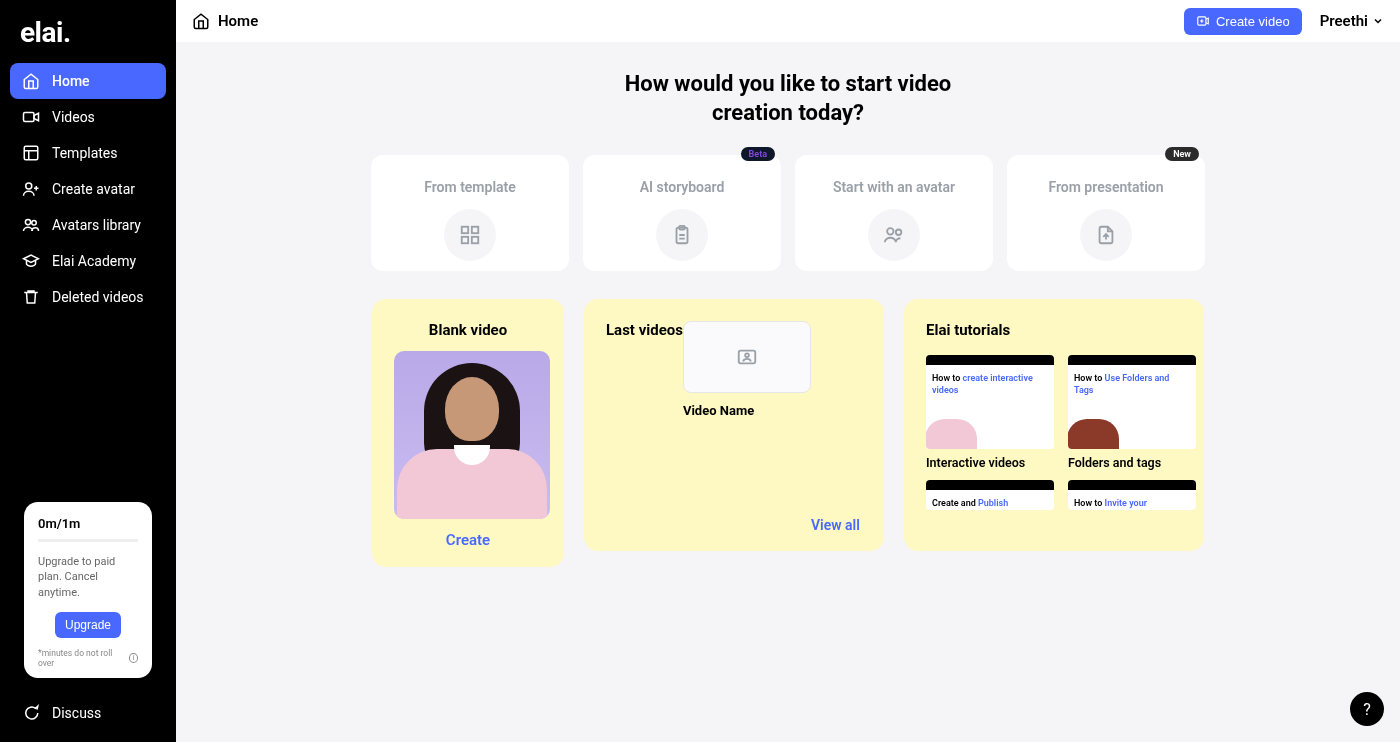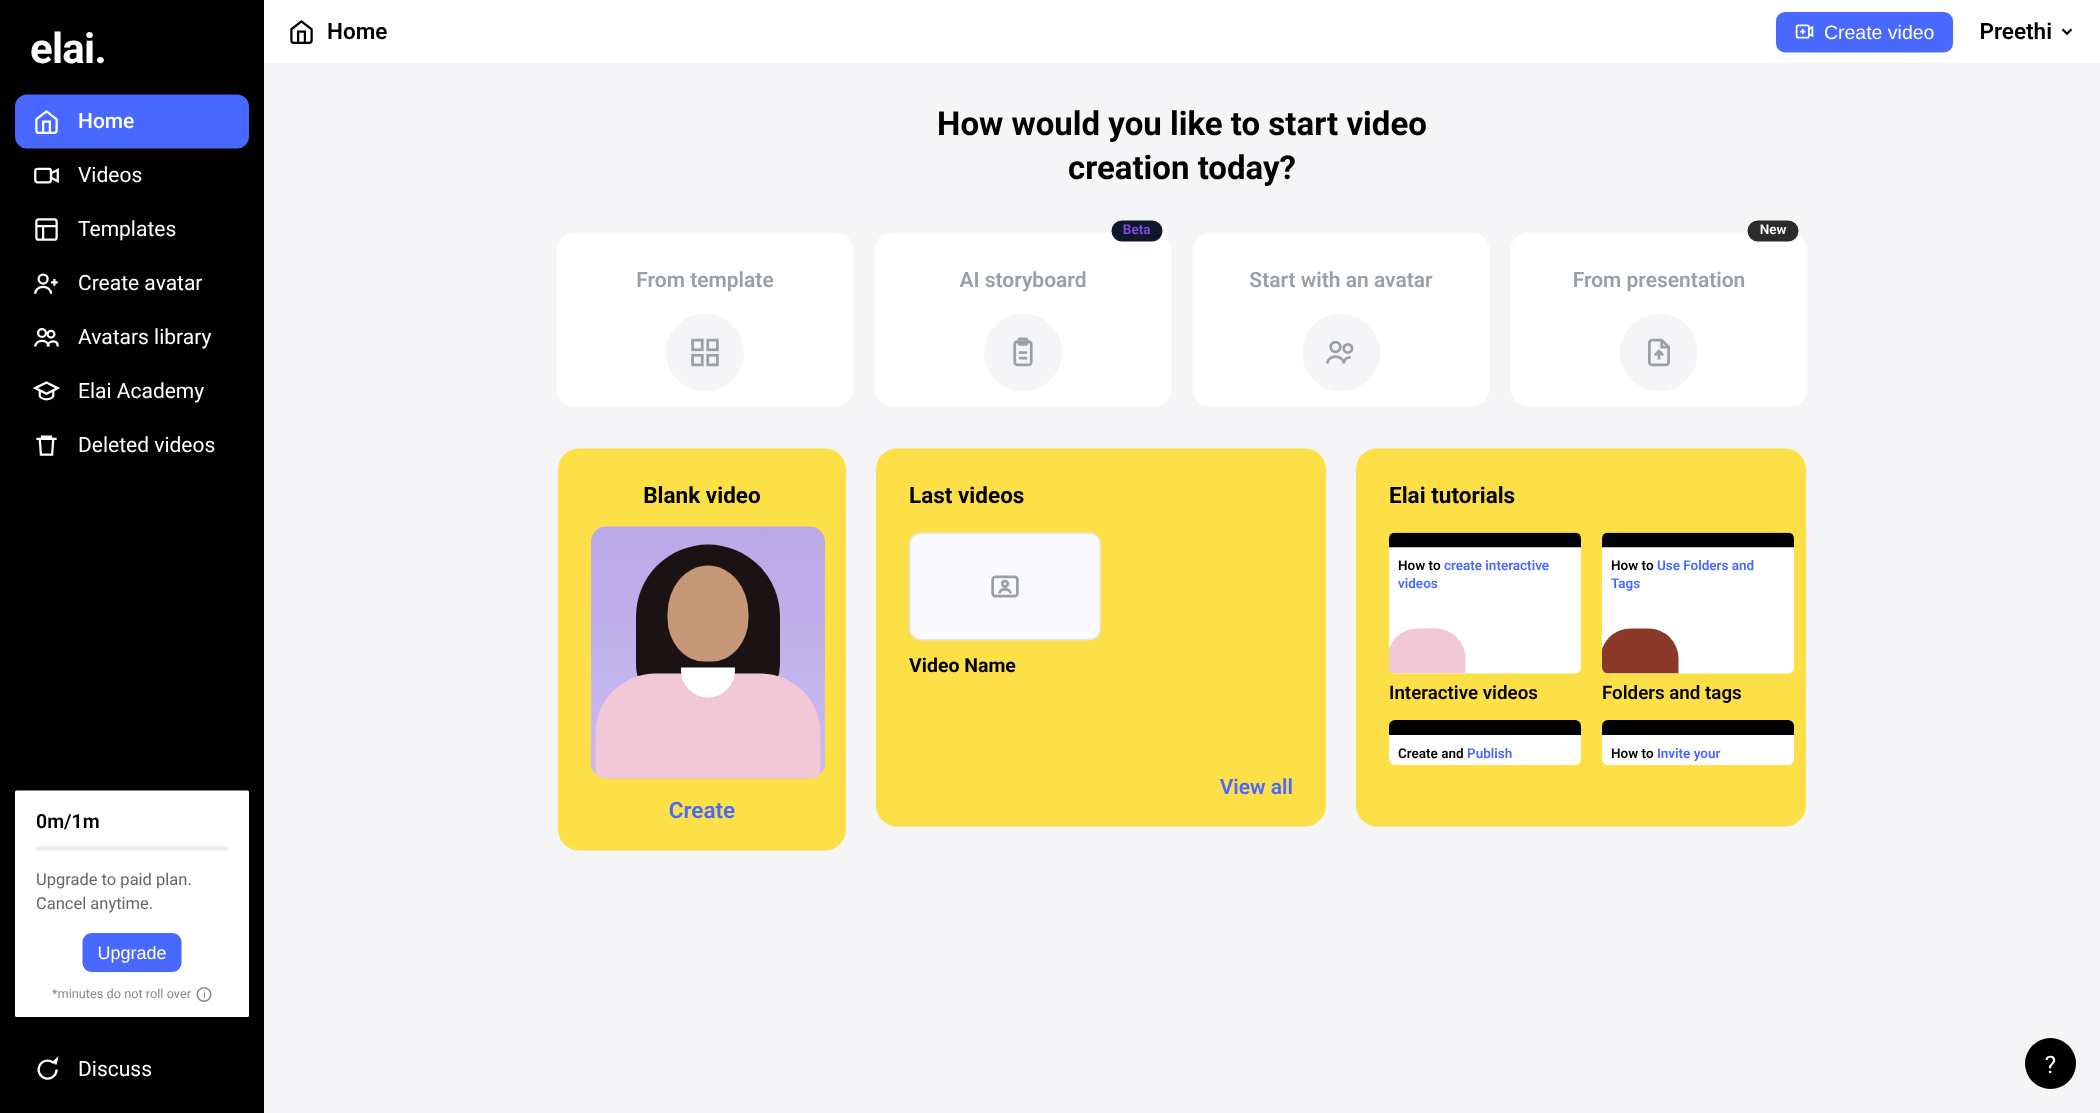--- a/index.html
+++ b/index.html
@@ -37,23 +37,23 @@
   cursor: pointer;
   font-size: 14px;
   font-weight: 400;
   color: #fff;
 }
 .nav-item.active { background: #4868ff; font-weight: 500; }
 .nav-item svg { width: 18px; height: 18px; flex-shrink: 0; }
 .upgrade-card {
   background: #fff;
   color: #000;
-  border-radius: 1px;
+  border-radius: 14px;
   padding: 14px 14px 10px;
-  margin: 0 0 18px;
+  margin: 0 14px 18px;
 }
 .upgrade-minutes { font-size: 13px; font-weight: 600; margin-bottom: 8px; }
 .upgrade-bar { height: 3px; background: #eee; border-radius: 2px; margin-bottom: 12px; }
 .upgrade-text { font-size: 11px; color: #666; margin-bottom: 12px; line-height: 1.4; }
 .upgrade-btn {
   display: block;
   width: 66px;
   margin: 0 auto 10px;
   padding: 6px 0;
   background: #4868ff;
@@ -154,21 +154,21 @@
 .badge.beta { background: #0f172a; color: #8548e8; }
 .badge.new { background: #2b2b2b; color: #fff; }
 
 .panels {
   display: flex;
   gap: 20px;
   justify-content: center;
   padding: 0 20px;
 }
 .panel {
-  background: #fde047;
+  background: #fef9c3;
   border-radius: 14px;
   padding: 22px 22px 18px;
 }
 .panel-blank { width: 192px; text-align: center; }
 .panel-blank .ptitle { font-weight: 700; font-size: 15px; margin-bottom: 12px; }
 .avatar-preview {
   width: 156px; height: 168px; border-radius: 10px;
   background: linear-gradient(180deg,#b9a9e8 0%,#c9bcf0 100%);
   margin: 0 auto 12px; position: relative; overflow: hidden;
 }
@@ -186,21 +186,21 @@
   width: 150px; height: 70px; background: #f2c7d6;
   border-radius: 40px 40px 0 0;
 }
 .avatar-collar {
   position: absolute; left: 50%; bottom: 54px; transform: translateX(-50%);
   width: 36px; height: 20px; background: #fff;
   border-radius: 0 0 18px 18px;
 }
 .create-link { color: #4868ff; font-weight: 600; font-size: 15px; cursor: pointer; }
 
-.panel-last { width: 300px; display: flex; flex-direction: column; }
+.panel-last { width: 300px; display: flex; flex-direction: row; }
 .panel-last .ptitle { font-weight: 700; font-size: 15px; margin-bottom: 16px; }
 .video-thumb {
   width: 128px; height: 72px; border: 1px solid #e6e6ea; border-radius: 8px;
   background: #fafafc; display: flex; align-items: center; justify-content: center;
   margin-bottom: 10px;
 }
 .video-thumb svg { width: 22px; height: 22px; color: #9aa0a8; }
 .video-name { font-size: 13px; font-weight: 700; }
 .view-all { margin-top: auto; text-align: right; color: #4868ff; font-weight: 600; font-size: 14px; cursor: pointer; }
 

